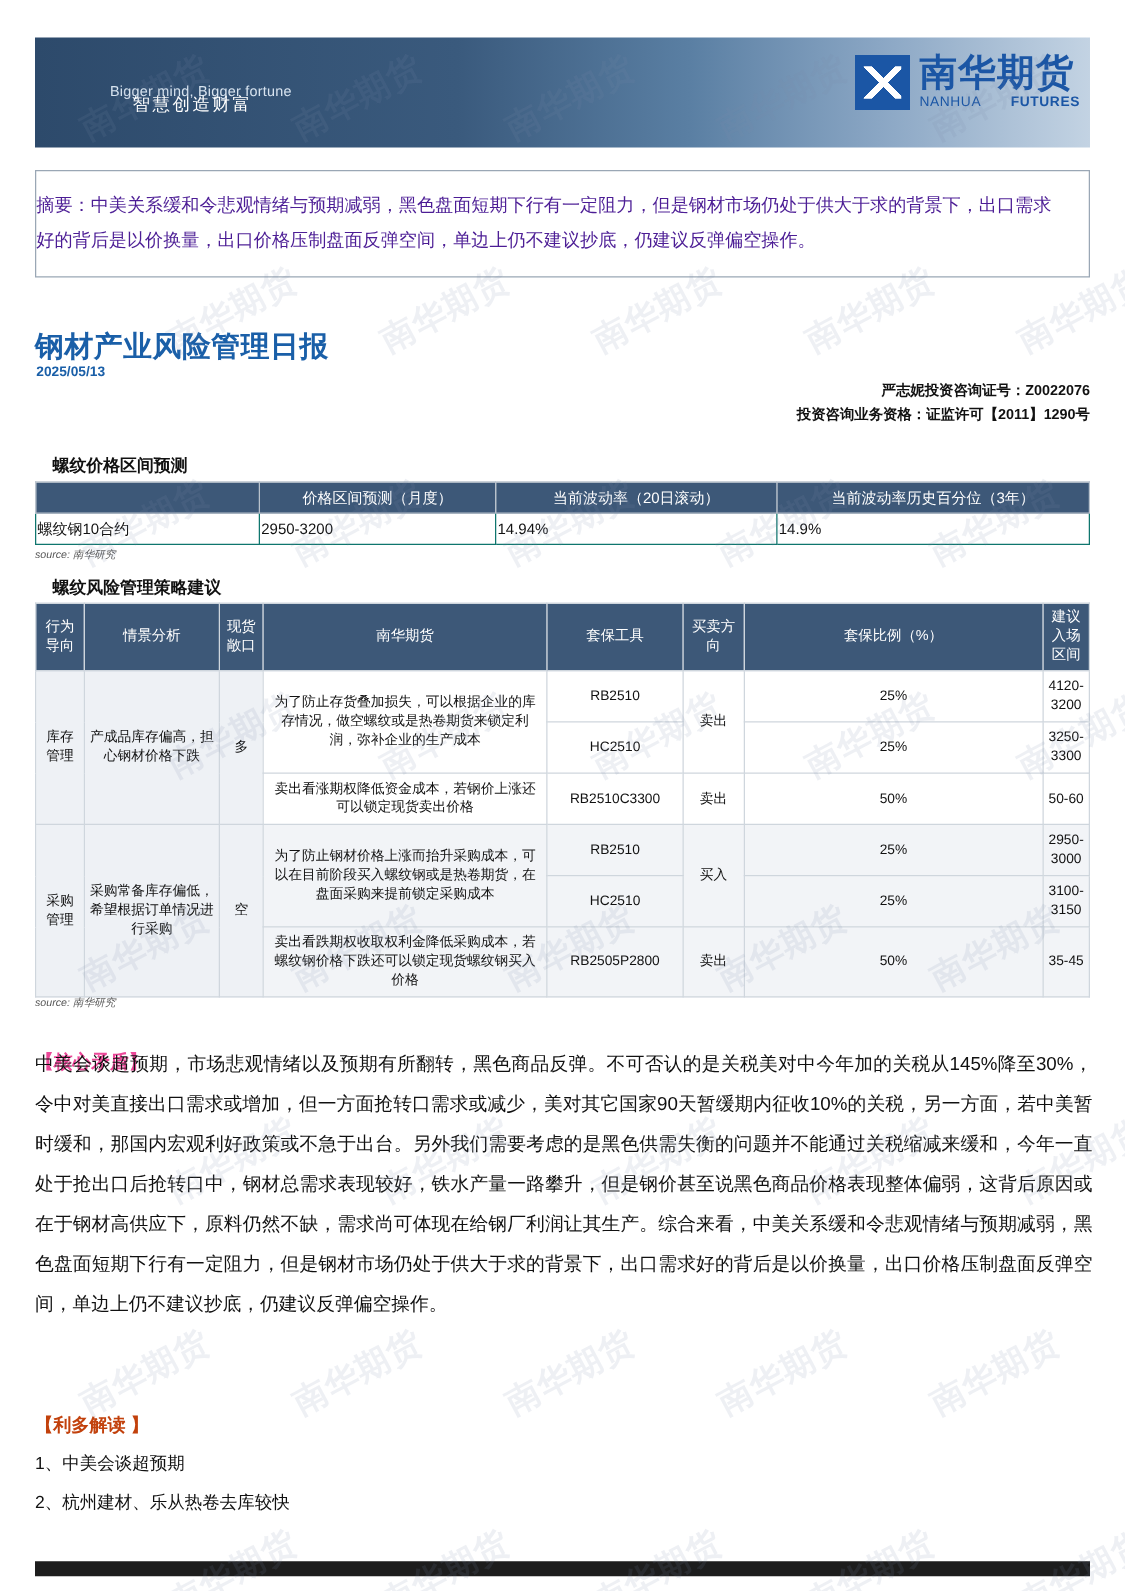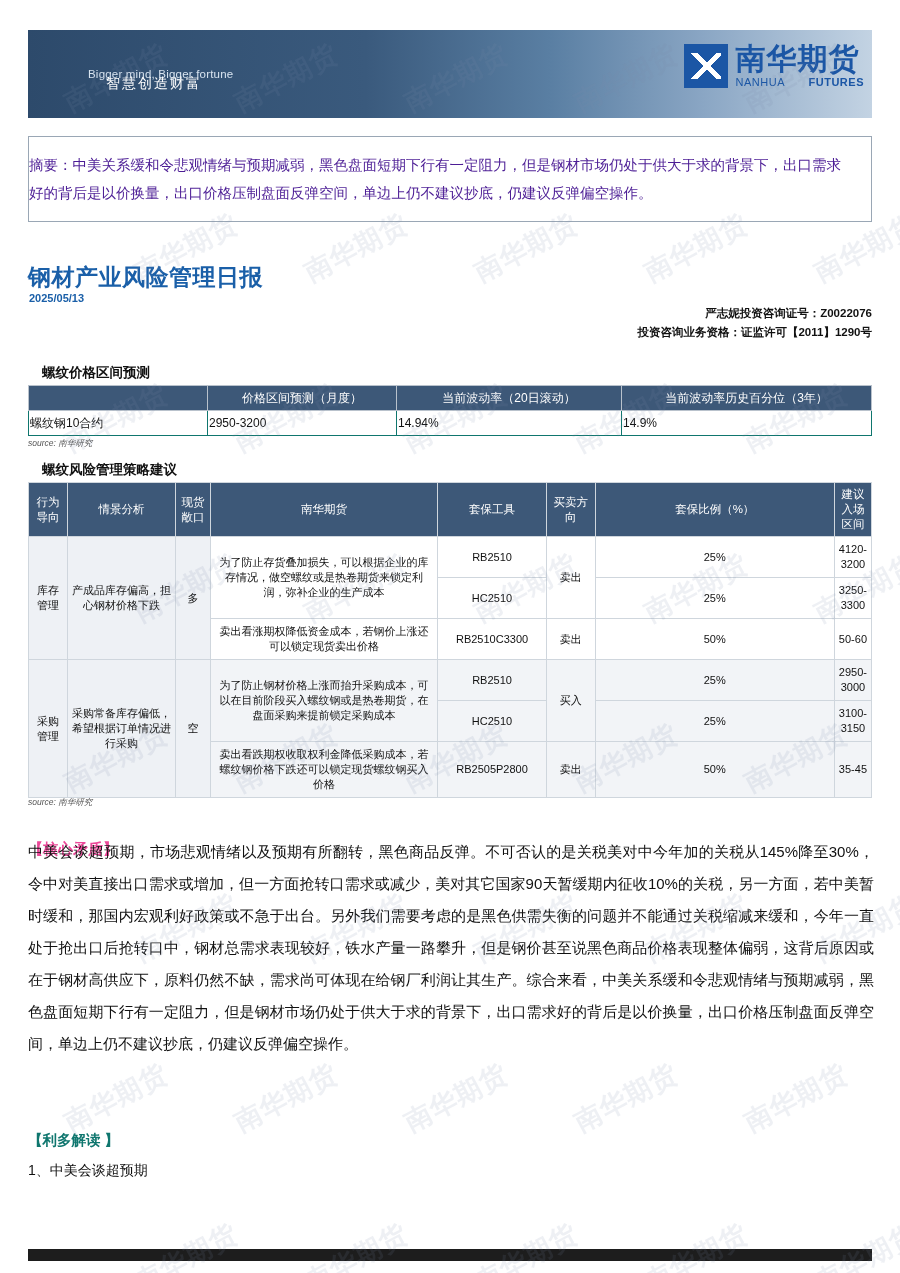--- a/index.html
+++ b/index.html
@@ -244,21 +244,21 @@
     line-height: 32px;
     color: #111;
     text-align: justify;
   }
   .h-bull {
     position: absolute;
     left: 28px;
     top: 1131px;
     font-size: 14.5px;
     font-weight: bold;
-    color: #0f766e;
+    color: #c2410c;
   }
   .bull-list {
     position: absolute;
     left: 28px;
     top: 1155px;
     width: 846px;
     font-size: 14px;
     line-height: 31px;
     color: #111;
   }
@@ -379,20 +379,21 @@
   </tbody>
     </table>
   <div class="source-note" style="left:28px; top:797px;">source: 南华研究</div>
 
   <div class="h-core">【核心矛盾】</div>
   <div class="body-text">中美会谈超预期，市场悲观情绪以及预期有所翻转，黑色商品反弹。不可否认的是关税美对中今年加的关税从145%降至30%，令中对美直接出口需求或增加，但一方面抢转口需求或减少，美对其它国家90天暂缓期内征收10%的关税，另一方面，若中美暂时缓和，那国内宏观利好政策或不急于出台。另外我们需要考虑的是黑色供需失衡的问题并不能通过关税缩减来缓和，今年一直处于抢出口后抢转口中，钢材总需求表现较好，铁水产量一路攀升，但是钢价甚至说黑色商品价格表现整体偏弱，这背后原因或在于钢材高供应下，原料仍然不缺，需求尚可体现在给钢厂利润让其生产。综合来看，中美关系缓和令悲观情绪与预期减弱，黑色盘面短期下行有一定阻力，但是钢材市场仍处于供大于求的背景下，出口需求好的背后是以价换量，出口价格压制盘面反弹空间，单边上仍不建议抄底，仍建议反弹偏空操作。</div>
 
   <div class="h-bull">【利多解读 】</div>
   <div class="bull-list">
     <div>1、中美会谈超预期</div>
+    <div>2、杭州建材、乐从热卷去库较快</div>
   </div>
 
   <div class="footer-bar"></div>
 
   <div class="watermarks">
       <div class="wm" style="left: 60px; top: 60px;">南华期货</div>
       <div class="wm" style="left: 230px; top: 60px;">南华期货</div>
       <div class="wm" style="left: 400px; top: 60px;">南华期货</div>
       <div class="wm" style="left: 570px; top: 60px;">南华期货</div>
       <div class="wm" style="left: 740px; top: 60px;">南华期货</div>

